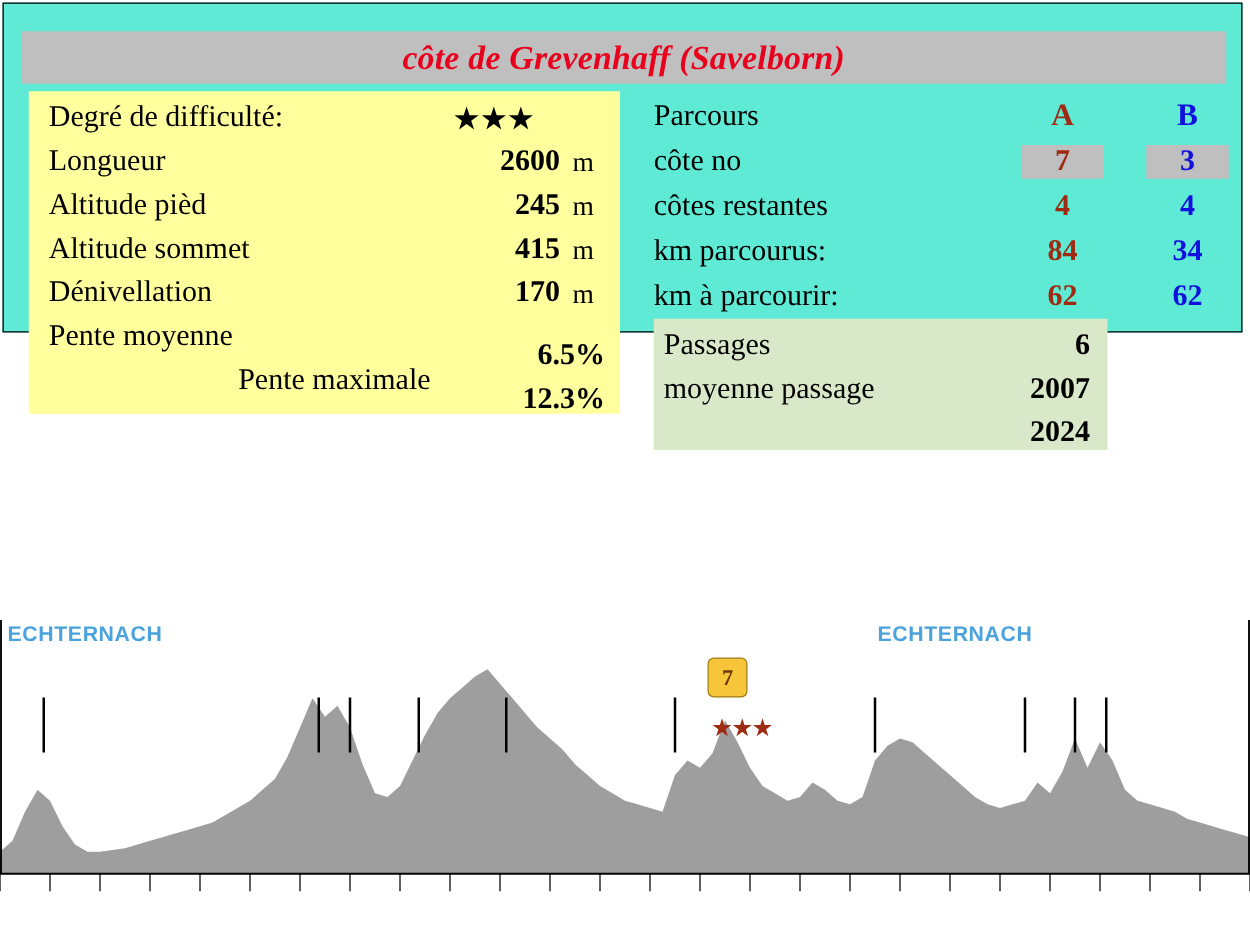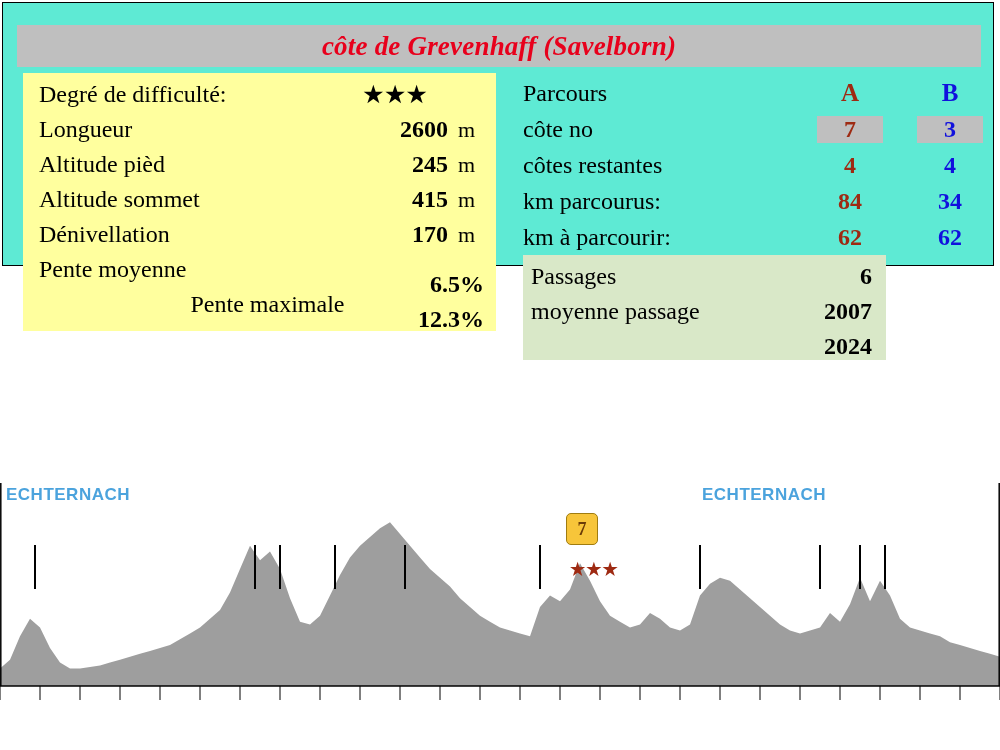--- a/index.html
+++ b/index.html
@@ -149,21 +149,21 @@
     position: absolute;
     right: 14px;
     font-weight: bold;
     font-size: 24px;
   }
 
   
   .profile {
     position: absolute;
     left: 0;
-    top: 441px;
+    top: 454px;
     width: 832px;
     height: 295px;
   }
   .profile svg { display: block; }
   .town-label {
     position: absolute;
     font-family: "Liberation Sans", sans-serif;
     font-weight: bold;
     font-size: 17px;
     color: #4ba3dd;

